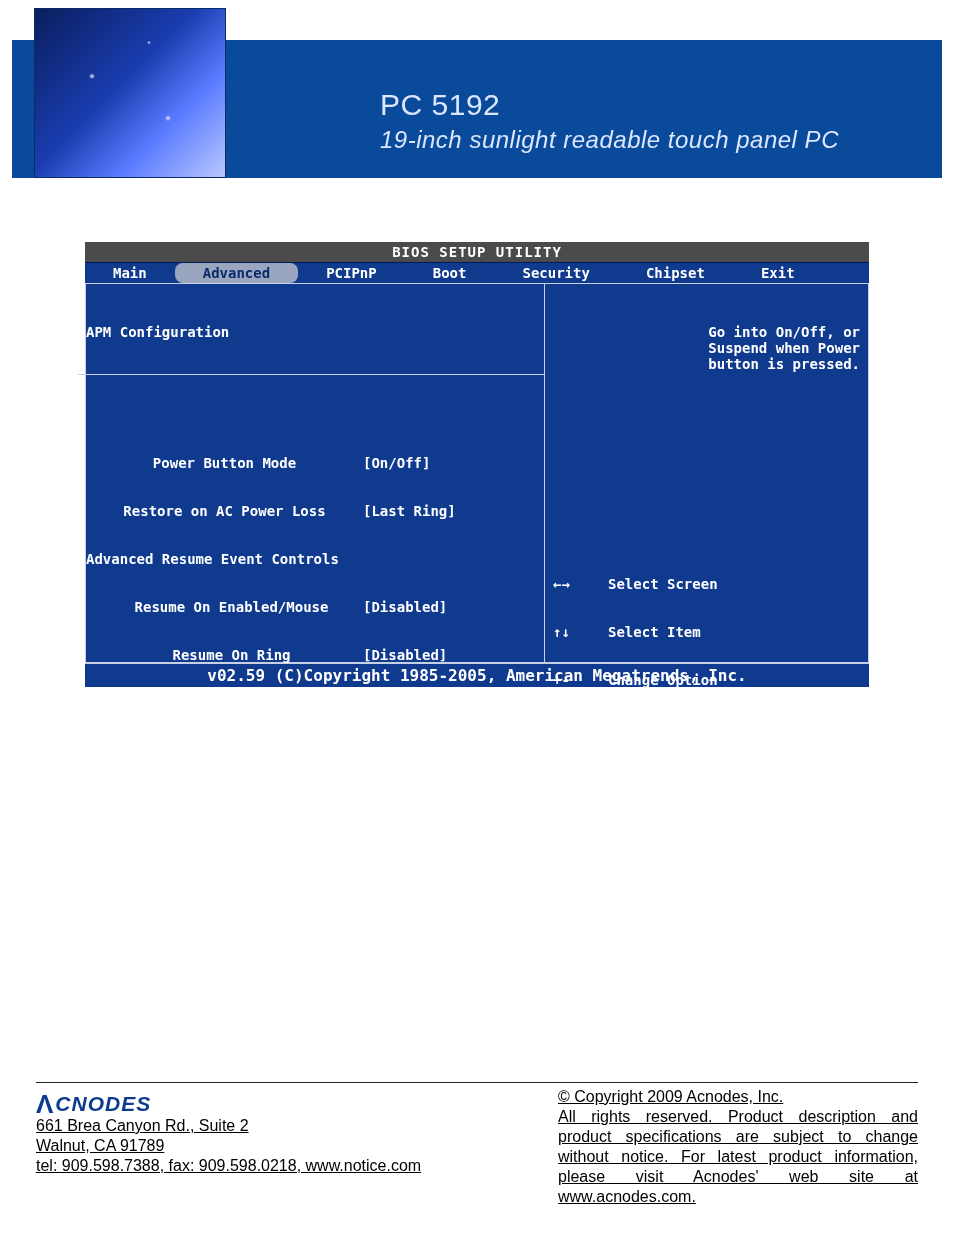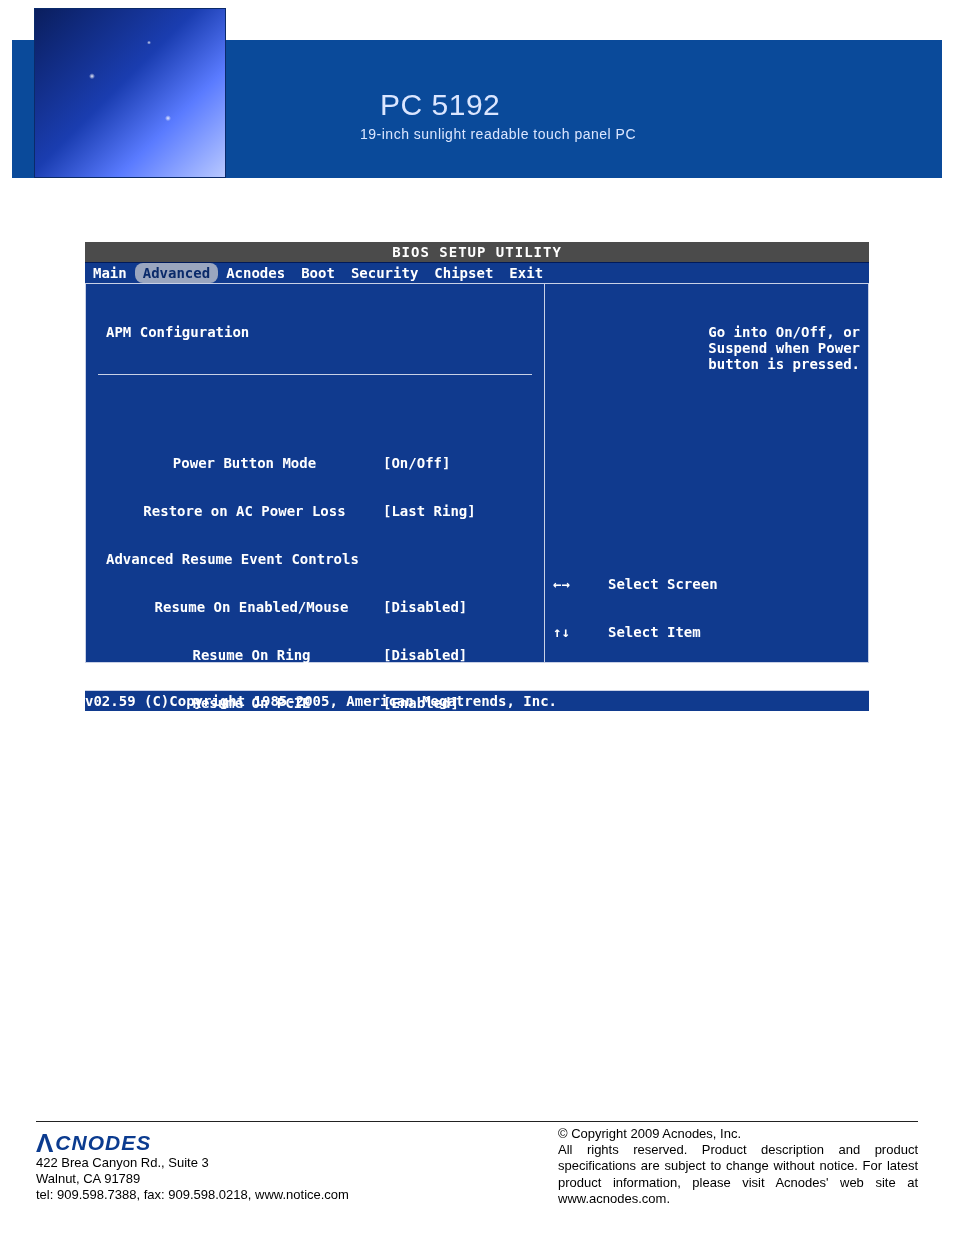--- a/index.html
+++ b/index.html
@@ -35,25 +35,26 @@
     position: absolute;
     left: 368px;
     top: 80px;
     font-size: 30px;
     color: #dbe6ff;
     font-weight: 400;
     letter-spacing: 0.5px;
   }
   .product-sub {
     position: absolute;
-    left: 348px;
+    left: 368px;
     top: 118px;
-    font-size: 14px;
+    font-size: 24px;
     color: #dbe6ff;
     letter-spacing: 0.5px;
+    font-style: italic;
   }
 
   .bios {
     margin: 64px auto 0 auto;
     width: 784px;
     font-family: "Lucida Console", Monaco, monospace;
     font-weight: bold;
     font-size: 14px;
     color: #fff;
   }
@@ -64,62 +65,61 @@
     padding: 2px 0;
     letter-spacing: 1px;
     font-size: 14px;
     border-bottom: 1px solid #001a5a;
   }
   .bios-tabs {
     display: flex;
     background: #103a8e;
   }
   .bios-tab {
-    padding: 2px 8px;
+    padding: 2px 28px;
     color: #fff;
     font-size: 14px;
   }
   .bios-tab.selected {
     background: #9aa6bf;
     color: #0a2a6a;
     border-radius: 8px;
   }
   .bios-body {
     display: flex;
     height: 380px;
   }
   .bios-left {
     flex: 0 0 460px;
     background: #103a8e;
     border-right: 1px solid #c8d0e6;
     border-top: 1px solid #c8d0e6;
     border-left: 1px solid #c8d0e6;
     border-bottom: 1px solid #c8d0e6;
-    padding: 8px 20px;
+    padding: 8px 0;
     color: #fff;
     white-space: pre;
   }
   .bios-right {
     flex: 1;
     background: #103a8e;
     border-top: 1px solid #c8d0e6;
     border-right: 1px solid #c8d0e6;
     border-bottom: 1px solid #c8d0e6;
     padding: 8px 8px;
     color: #fff;
     white-space: pre;
   }
   .bios-footer {
     background: #103a8e;
-    text-align: left;
+    text-align: center;
     padding: 2px 0;
     color: #fff;
-    font-size: 14px;
+    font-size: 16px;
     border-top: 1px solid #c8d0e6;
-    margin-top: 27px;
   }
   .section-header { color: #fff; }
   .bios-underline {
     border-bottom: 1px solid #c8d0e6;
     margin: 2px -8px 6px -8px;
   }
   .row { display: flex; text-align: center; }
   .row .label-col { width: 277px; }
   .row.indent .label-col { padding-left: 14px; width: 277px; }
   .help-row { display:flex; }
@@ -133,23 +133,24 @@
   }
   .page-footer hr {
     border: none;
     border-top: 1px solid #222;
     margin: 0 0 4px 0;
   }
   .footer-cols { display: flex; justify-content: space-between; }
   .footer-left { width: 400px; }
   .footer-right { width: 360px; text-align: justify; }
   .footer-text {
-    font-size: 13px;
+    font-size: 16px;
     line-height: 1.25;
     color: #000;
+    text-decoration: underline;
   }
   .footer-logo {
     display: flex;
     align-items: baseline;
     font-family: Arial, sans-serif;
     font-weight: bold;
     font-size: 21px;
     font-style: italic;
     letter-spacing: 1px;
     color: #0b3b8f;
@@ -170,21 +171,21 @@
   <div class="banner-img"></div>
   <div class="product-title">PC 5192</div>
   <div class="product-sub">19-inch sunlight readable touch panel PC</div>
 </div>
 
 <div class="bios">
   <div class="bios-title">BIOS  SETUP  UTILITY</div>
   <div class="bios-tabs">
     <span class="bios-tab">Main</span>
     <span class="bios-tab selected">Advanced</span>
-    <span class="bios-tab">Acnodes</span>
+    <span class="bios-tab">PCIPnP</span>
     <span class="bios-tab">Boot</span>
     <span class="bios-tab">Security</span>
     <span class="bios-tab">Chipset</span>
     <span class="bios-tab">Exit</span>
   </div>
   <div class="bios-body">
     <div class="bios-left">
       <div class="section-header">APM Configuration</div>
       <div class="bios-underline"></div>
       <div style="height:10px;"></div>
@@ -231,21 +232,21 @@
 </div>
 
 <div class="page-footer">
   <hr>
   <div class="footer-cols">
     <div class="footer-left">
       <div class="footer-logo">
         <span class="logo-icon">Λ</span>
           <span>CNODES</span>
       </div>
-      <div class="footer-text">422 Brea Canyon Rd., Suite 3</div>
+      <div class="footer-text">661 Brea Canyon Rd., Suite 2</div>
       <div class="footer-text">Walnut, CA 91789</div>
       <div class="footer-text">tel: 909.598.7388, fax: 909.598.0218, www.notice.com</div>
     </div>
     <div class="footer-right">
       <div class="footer-text">© Copyright 2009 Acnodes, Inc.</div>
       <div class="footer-text">All rights reserved. Product description and product specifications are subject to change without notice. For latest product information, please visit Acnodes' web site at www.acnodes.com.</div>
     </div>
   </div>
 </div>
 

